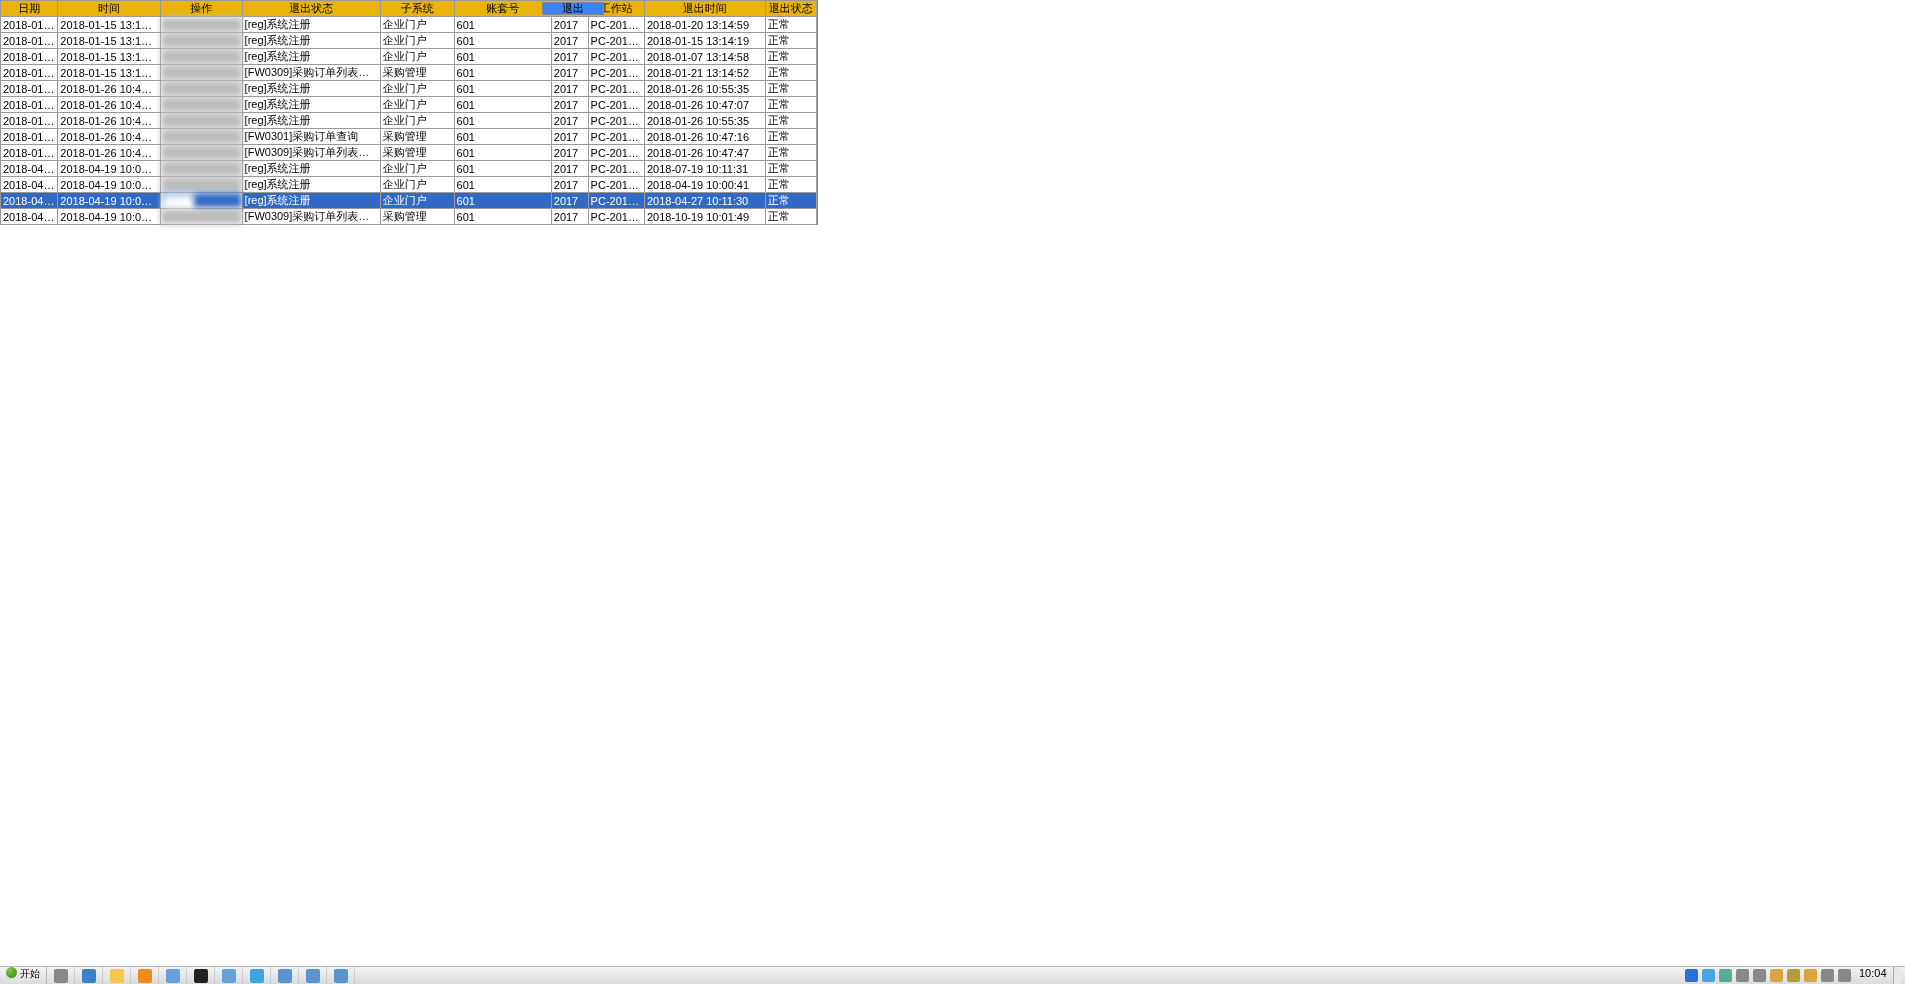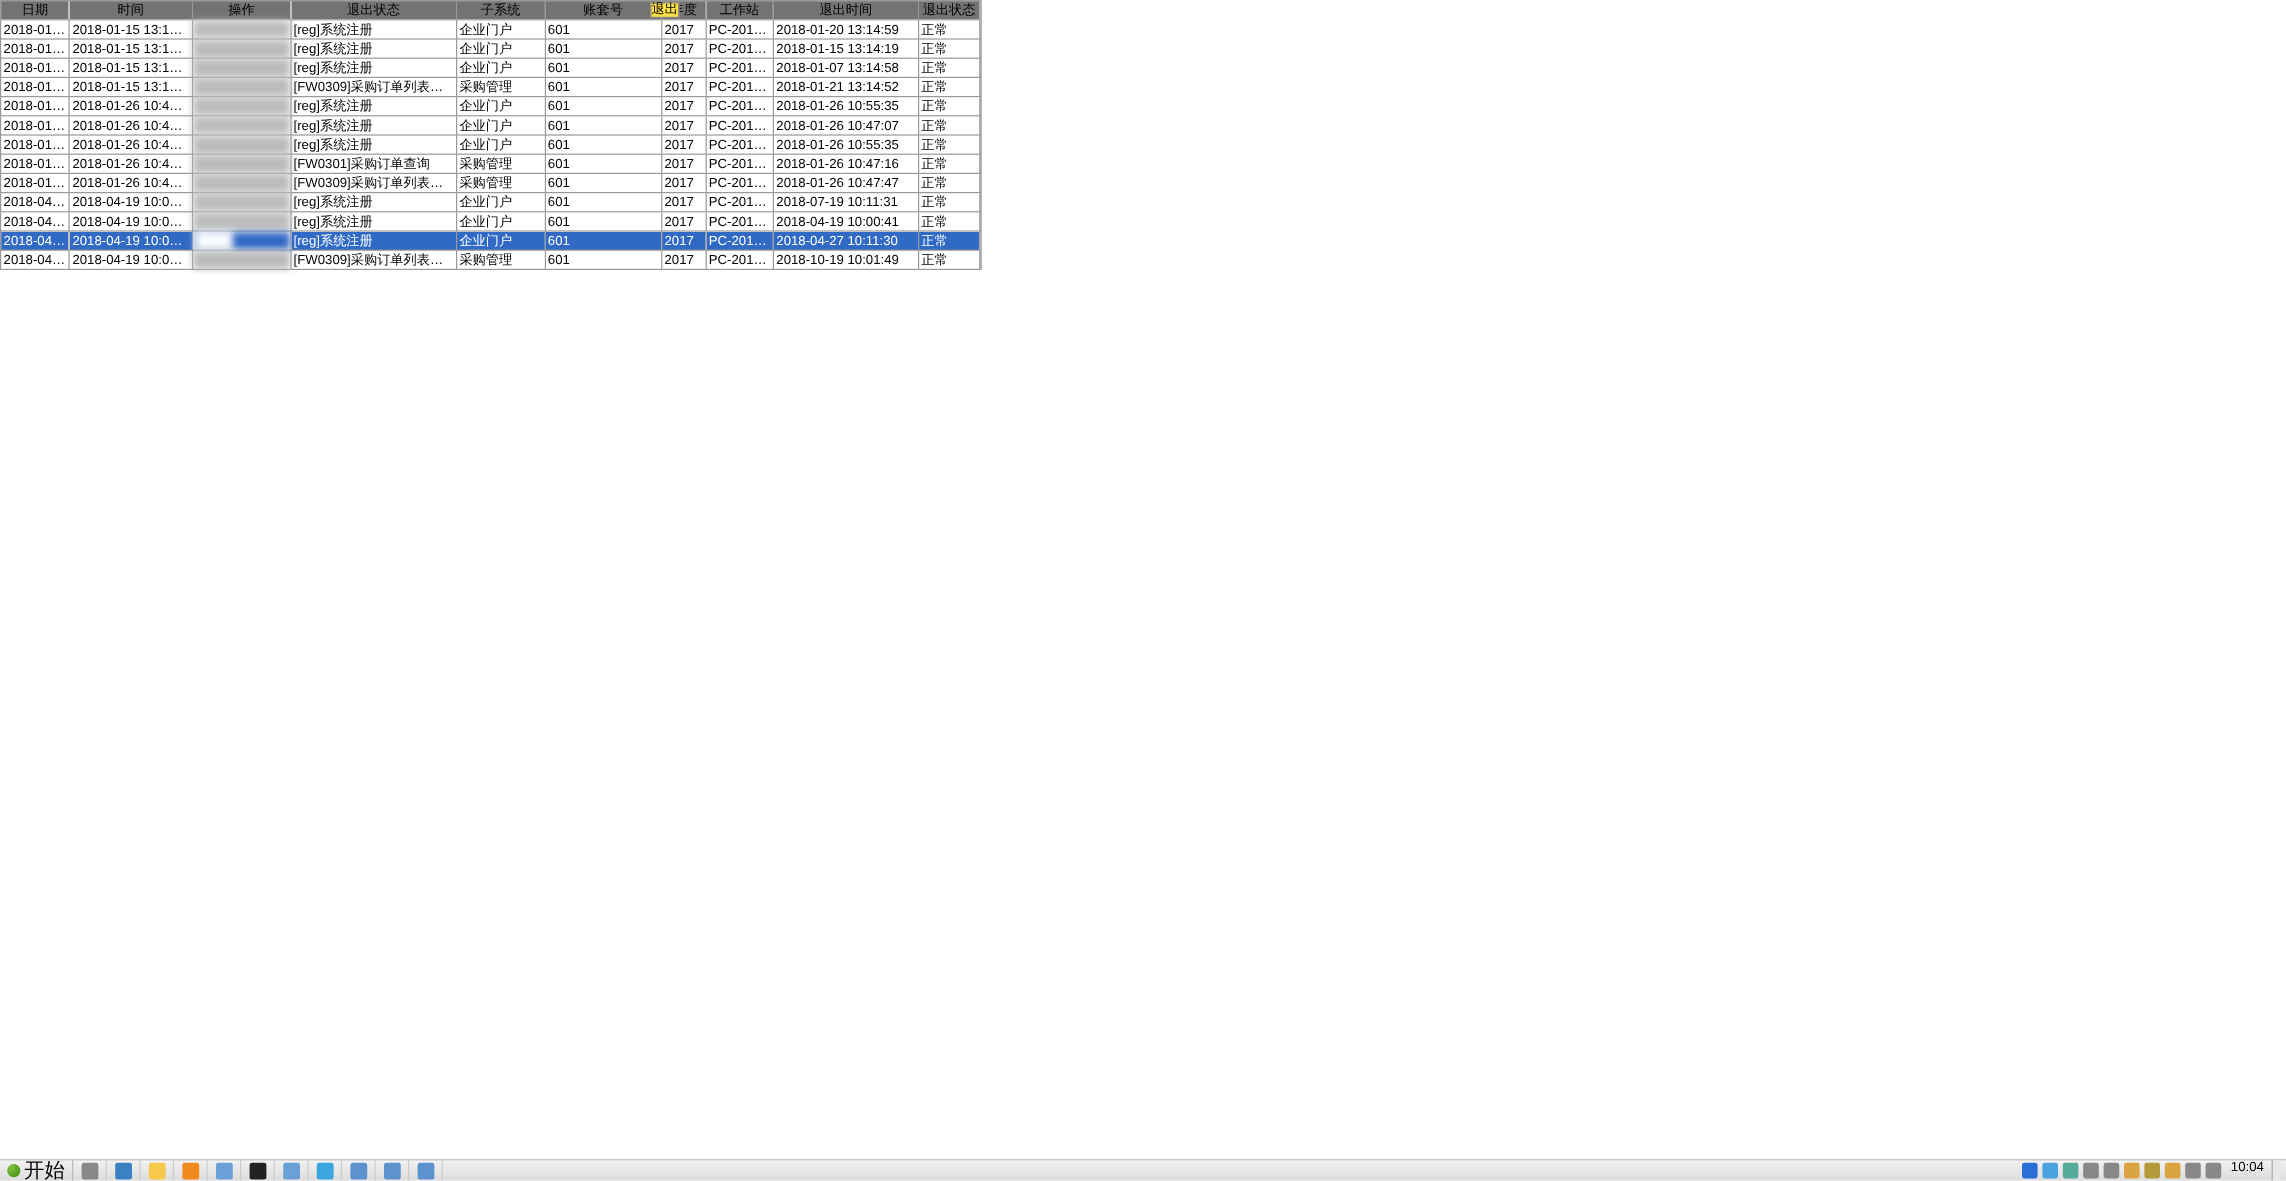--- a/index.html
+++ b/index.html
@@ -1,35 +1,35 @@
 <!DOCTYPE html>
 <html><head>
   <meta charset="utf-8">
   <style>
     * { margin: 0; padding: 0; box-sizing: border-box; }
     body { font-family: "SimSun", "宋体", sans-serif; font-size: 11px; background: #ffffff; width: 1905px; height: 984px; position: relative; overflow: hidden; }
     .table-container { width: 818px; border-right: 1px solid #888; }
     table { border-collapse: collapse; width: 100%; table-layout: fixed; }
-    th { background: #737373; border: 1px solid #999; height: 15px; font-weight: normal; font-size: 11px; text-align: center; padding: 0 2px; white-space: nowrap; overflow: hidden; position: relative; }
+    th { background: #eab308; border: 1px solid #999; height: 15px; font-weight: normal; font-size: 11px; text-align: center; padding: 0 2px; white-space: nowrap; overflow: hidden; position: relative; }
     td { border: 1px solid #999; height: 14px; font-size: 11px; padding: 0 2px; white-space: nowrap; overflow: hidden; text-overflow: ellipsis; }
     tr.selected td { background: #316ac5; color: #fff; }
     .col-date { width: 56px; }
     .col-time { width: 100px; }
     .col-oper { width: 80px; }
     .col-func { width: 135px; }
     .col-subsys { width: 72px; }
     .col-acct { width: 95px; }
     .col-year { width: 36px; }
     .col-station { width: 55px; }
     .col-exittime { width: 118px; }
     .col-exitstat { width: 50px; }
     .oper-blur { filter: blur(3px); background: #bbb; color: transparent; }
-    .hdr-overlap { position: absolute; left: 542px; top: 2px; font-size: 11px; z-index: 5; background: #fde047; border: 1px solid #888; padding: 0 0; line-height: 11px; }
+    .hdr-overlap { position: absolute; left: 542px; top: 2px; font-size: 11px; z-index: 5; background: #3b82f6; border: 1px solid #888; padding: 0 19px; line-height: 11px; }
     .taskbar { position: absolute; bottom: 0; left: 0; right: 0; height: 18px; background: linear-gradient(to bottom, #f2f2f2, #dcdcdc); border-top: 1px solid #bbb; display: flex; align-items: center; }
-    .start-btn { display: flex; align-items: center; height: 100%; padding: 0 6px; border-right: 1px solid #bbb; font-size: 17px; }
+    .start-btn { display: flex; height: 100%; padding: 0 6px; border-right: 1px solid #bbb; font-size: 10px; }
     .start-orb { width: 11px; height: 11px; border-radius: 50%; background: radial-gradient(circle at 30% 30%, #7fc241, #3a8a0a); margin-right: 3px; }
     .tb-items { display: flex; height: 100%; }
     .tb-item { width: 28px; height: 100%; display: flex; align-items: center; justify-content: center; border-right: 1px solid #ccc; }
     .tb-ico { width: 14px; height: 14px; border-radius: 2px; }
     .systray { margin-left: auto; display: flex; height: 100%; padding-right: 4px; }
     .tray-ico { width: 13px; height: 13px; margin: 0 2px; border-radius: 2px; }
     .clock { font-size: 11px; margin-left: 6px; width: 32px; }
     .show-desktop { width: 8px; height: 100%; border-left: 1px solid #aaa; background: #e8e8e8; margin-left: 2px; }
   </style>
 </head>

